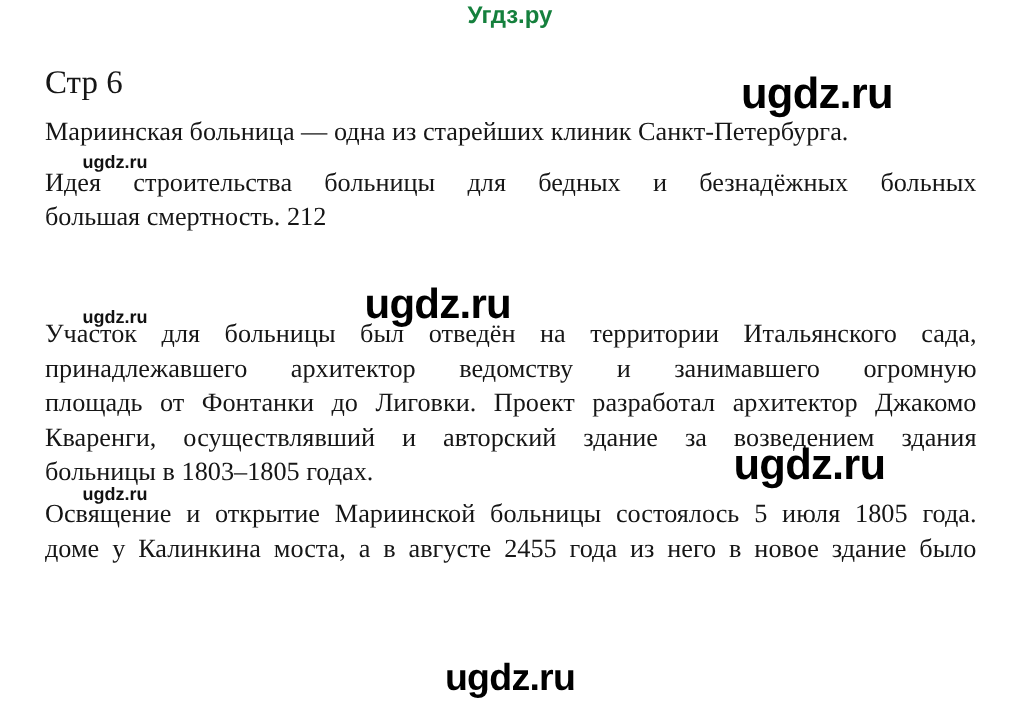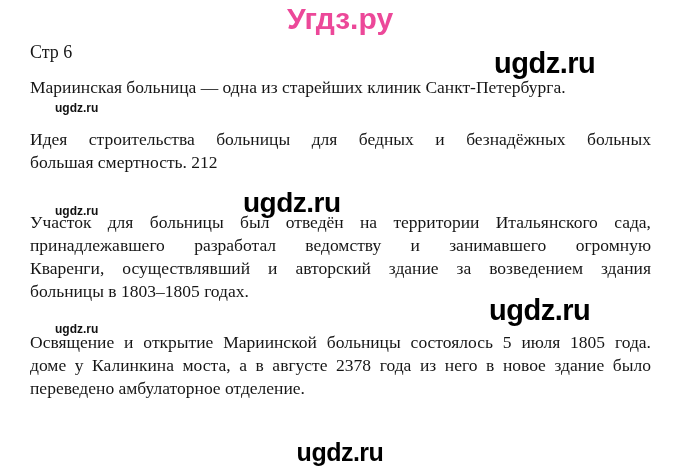--- a/index.html
+++ b/index.html
@@ -17,28 +17,28 @@
     color: #161616;
   }
   .site-title {
     position: absolute;
     top: 2px;
     left: 0;
     width: 100%;
     text-align: center;
     font-family: "Liberation Sans", sans-serif;
     font-weight: bold;
-    font-size: 30px;
-    color: #ec4899;
+    font-size: 16px;
+    color: #15803d;
   }
   .page-label {
     position: absolute;
     left: 30px;
     top: 42px;
-    font-size: 18px;
+    font-size: 22px;
     color: #161616;
   }
   .wm-large {
     position: absolute;
     font-family: "Liberation Sans", sans-serif;
     font-weight: bold;
     color: #000000;
     line-height: 1;
     letter-spacing: -0.5px;
   }
@@ -72,21 +72,21 @@
   .wm-s3 { top: 323px; }
   .para {
     position: absolute;
     left: 30px;
     width: 621px;
     font-size: 17.5px;
     line-height: 23px;
     color: #161616;
   }
   .p1 { top: 76px; }
-  .p2 { top: 128px; }
+  .p2 { top: 110px; }
   .p3 { top: 211px; }
   .p4 { top: 331px; }
   .line {
     display: block;
     height: 23px;
     overflow: hidden;
     white-space: nowrap;
   }
   
   .line.just {
@@ -120,30 +120,30 @@
     <span class="line just">Идея строительства больницы для бедных и безнадёжных больных</span>
     <span class="line last">большая смертность. 212</span>
   </div>
 
   <div class="wm-large wm-2">ugdz.ru</div>
 
   <div class="wm-small wm-s2">ugdz.ru</div>
 
   <div class="para p3">
     <span class="line just">Участок для больницы был отведён на территории Итальянского сада,</span>
-    <span class="line just">принадлежавшего разработал ведомству и занимавшего огромную</span>
+    <span class="line just">принадлежавшего архитектор ведомству и занимавшего огромную</span>
+    <span class="line just">площадь от Фонтанки до Лиговки. Проект разработал архитектор Джакомо</span>
     <span class="line just">Кваренги, осуществлявший и авторский здание за возведением здания</span>
     <span class="line last">больницы в 1803–1805 годах.</span>
   </div>
 
   <div class="wm-large wm-3">ugdz.ru</div>
 
   <div class="wm-small wm-s3">ugdz.ru</div>
 
   <div class="para p4">
     <span class="line just">Освящение и открытие Мариинской больницы состоялось 5 июля 1805 года.</span>
-    <span class="line just">доме у Калинкина моста, а в августе 2378 года из него в новое здание было</span>
-    <span class="line last">переведено амбулаторное отделение.</span>
+    <span class="line just">доме у Калинкина моста, а в августе 2455 года из него в новое здание было</span>
   </div>
 
   <div class="wm-bottom">ugdz.ru</div>
 
 </div>
 
 </body></html>

